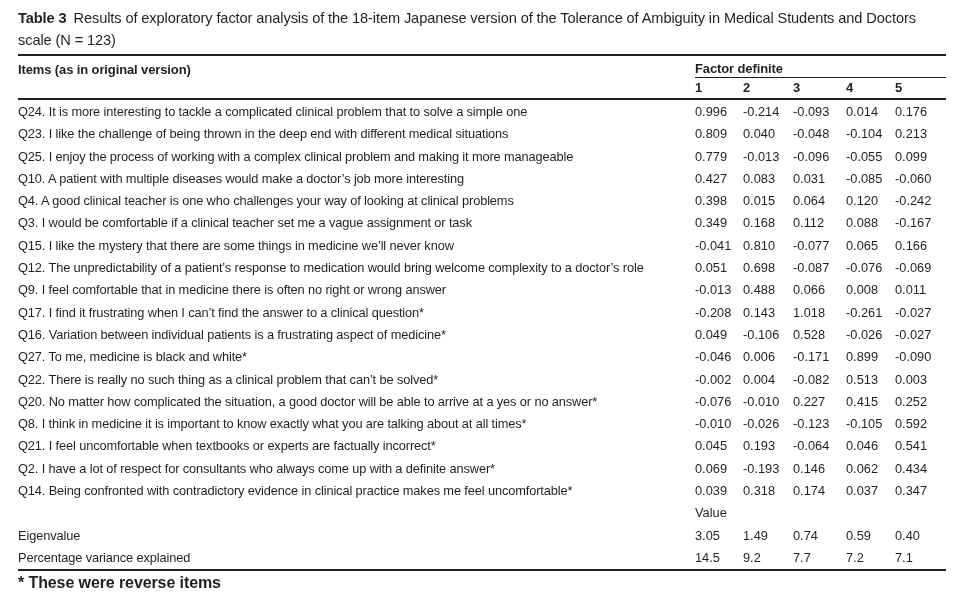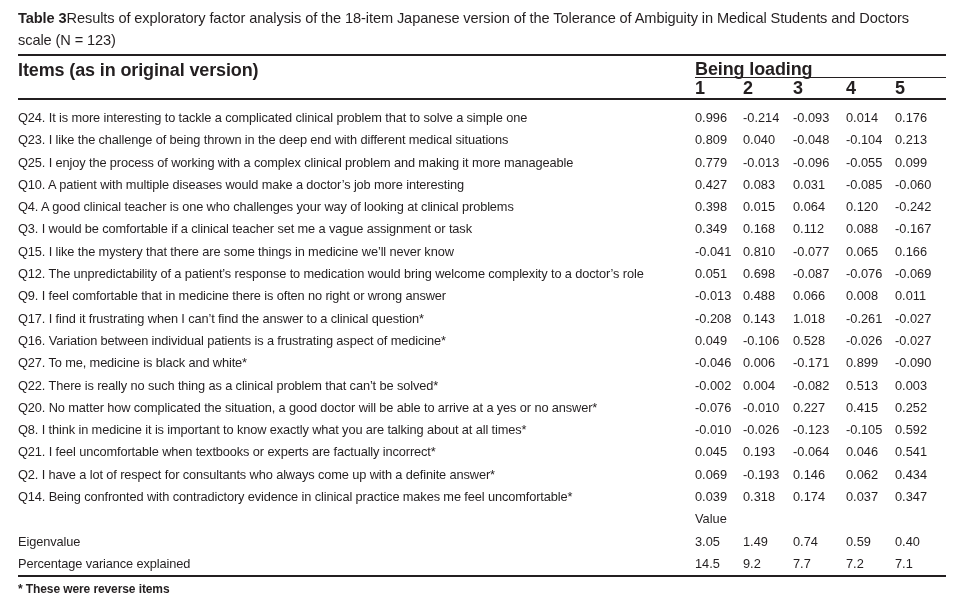--- a/index.html
+++ b/index.html
@@ -18,20 +18,21 @@
   }
   .caption {
     font-size: 14.6px;
     line-height: 22px;
     width: 916px;
     letter-spacing: -0.1px;
     margin-bottom: 3px;
   }
   .caption .t-label {
     font-weight: bold;
+    margin-right: 7px;
   }
   table.fa-table {
     border-collapse: collapse;
     table-layout: fixed;
     width: 928px;
     border-top: 2px solid #231f20;
     border-bottom: 2px solid #231f20;
   }
   col.c-items { width: 677px; }
   col.c-1 { width: 48px; }
@@ -43,45 +44,45 @@
   th, td {
     padding: 0;
     text-align: left;
     vertical-align: top;
     font-size: 12.8px;
     letter-spacing: -0.12px;
     font-weight: normal;
   }
   thead th {
     font-weight: bold;
-    font-size: 18px;
+    font-size: 13px;
   }
   thead { border-bottom: 2px solid #231f20; }
   th.items-h {
     padding-top: 5px;
     line-height: 18px;
   }
   th.fl-h {
     padding-top: 5px;
     line-height: 16px;
     border-bottom: 1px solid #231f20;
   }
   tr.sub-row th {
     padding-top: 3px;
     padding-bottom: 3px;
     line-height: 14px;
   }
   tbody td {
     line-height: 22.3px;
   }
-  tbody tr:first-child td { padding-top: 7px; }
+  tbody tr:first-child td { padding-top: 1px; }
   td.num { letter-spacing: 0; }
   .bold { font-weight: normal; }
   .footnote {
-    font-size: 12px;
+    font-size: 16px;
     font-weight: bold;
     letter-spacing: -0.1px;
     padding-top: 4px;
     line-height: 16px;
   }
 </style>
 </head>
 <body>
 
 <div class="page">
@@ -95,21 +96,21 @@
       <col class="c-items">
         <col class="c-1">
         <col class="c-2">
         <col class="c-3">
         <col class="c-4">
         <col class="c-5">
     </colgroup>
     <thead>
       <tr>
         <th class="items-h" rowspan="2">Items (as in original version)</th>
-        <th class="fl-h" colspan="5">Being loading</th>
+        <th class="fl-h" colspan="5">Factor definite</th>
       </tr>
       <tr class="sub-row" id="col-header-row">
           <th>1</th>
           <th>2</th>
           <th>3</th>
           <th>4</th>
           <th>5</th>
         </tr>
     </thead>
     <tbody id="table-body">

